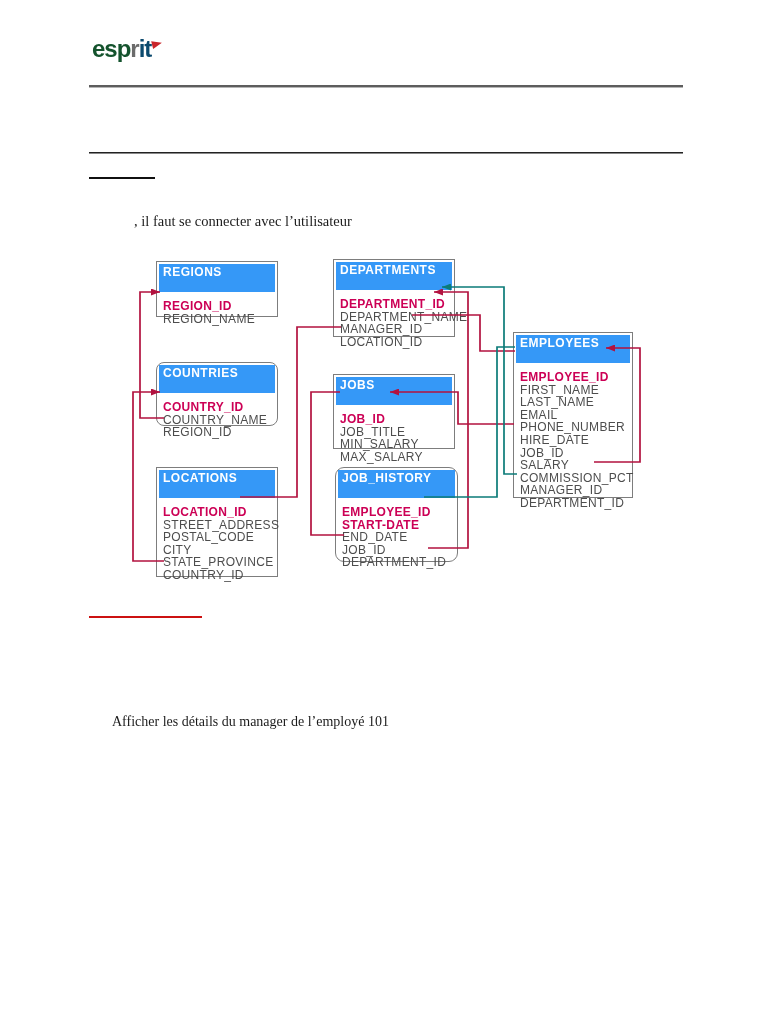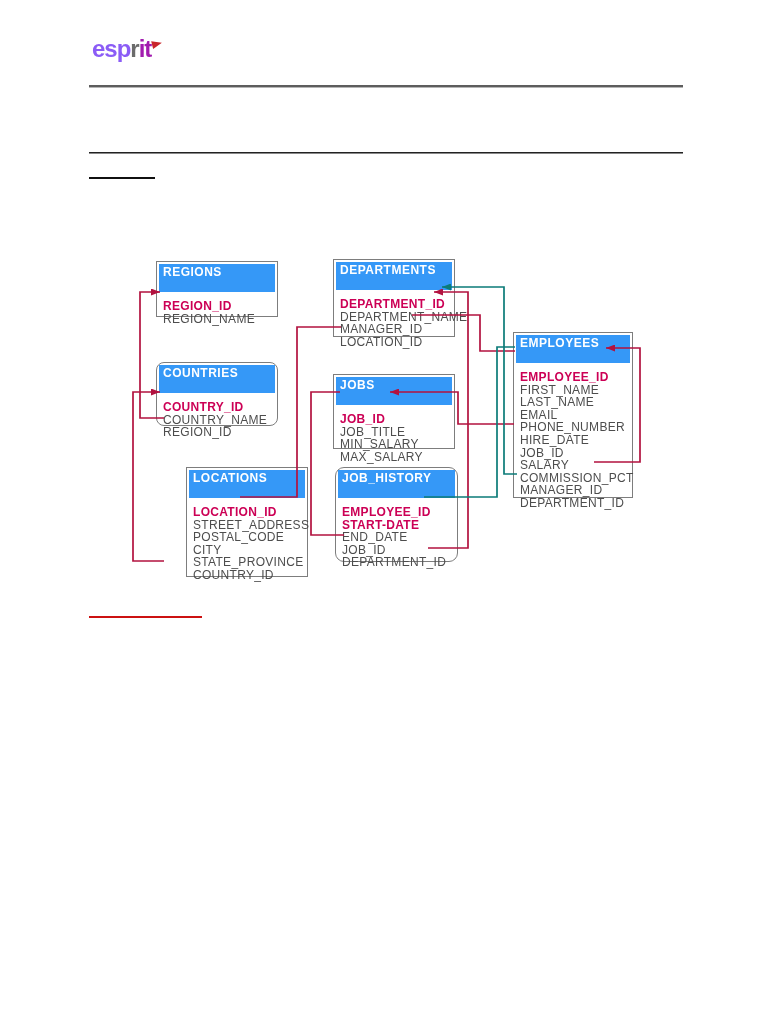--- a/index.html
+++ b/index.html
@@ -1,21 +1,21 @@
 <!DOCTYPE html>
 <html style="--hdr-bg: #3598f7; --hdr-text: #ffffff; --tbl-border: #7d7d7d; --fld-text: #4d4d4d; --pk-text: #cc0055; --rel-red: #b2123f; --rel-teal: #0b7b78; --red-line: #cc1111; --logo-arrow: #c9252b;"><head>
 <meta charset="utf-8">
 <style>
   html,body{margin:0;padding:0;background:#e8e8e8;}
   .page{position:relative;width:768px;height:1024px;background:#ffffff;overflow:hidden;
         font-family:"Liberation Sans",sans-serif;}
   
   .logo{position:absolute;left:92px;top:36px;font-weight:bold;font-size:24px;
         letter-spacing:-1px;line-height:26px;white-space:nowrap;}
-  .lg1{color:#8b5cf6;} .lg2{color:#6b6b6b;} .lg3{color:#a21caf;}
+  .lg1{color:#14532d;} .lg2{color:#6b6b6b;} .lg3{color:#0c4a6e;}
   .lg-arrow{display:inline-block;width:0;height:0;border-style:solid;
         border-width:4px 0 4px 10px;border-color:transparent transparent transparent var(--logo-arrow);
         position:relative;top:-9px;left:1px;transform:rotate(-14deg);}
   
   .rule{position:absolute;}
   .rule-top{left:89px;top:85px;width:594px;height:2px;background:#5d5d5d;border-bottom:1px solid #b5b5b5;}
   .rule-mid{left:89px;top:152px;width:594px;height:1px;background:#222;border-bottom:1px solid #888;}
   .rule-short{left:89px;top:177px;width:66px;height:2px;background:#101010;}
   .rule-red{left:89px;top:616px;width:113px;height:2px;background:var(--red-line);}
   
@@ -41,39 +41,40 @@
 <div class="page">
 
   <div class="logo">
     <span class="lg1">esp</span><span class="lg2">r</span><span class="lg3">it</span><span class="lg-arrow"></span>
   </div>
 
   <div class="rule rule-top"></div>
   <div class="rule rule-mid"></div>
   <div class="rule rule-short"></div>
 
+  <p class="para para1">, il faut se connecter avec l’utilisateur</p>
 
   <div id="diagram">
     <div id="diagram-tables">
         <div class="tbl" style="left: 156px; top: 261px; width: 122px; height: 56px;">
           <div class="tbl-hdr">REGIONS</div>
           <div class="tbl-fields">
             <div class="fld pk">REGION_ID</div>
             <div class="fld">REGION_NAME</div>
           </div>
         </div>
         <div class="tbl" style="left: 156px; top: 362px; width: 122px; height: 64px; border-radius: 8px;">
           <div class="tbl-hdr">COUNTRIES</div>
           <div class="tbl-fields">
             <div class="fld pk">COUNTRY_ID</div>
             <div class="fld">COUNTRY_NAME</div>
             <div class="fld">REGION_ID</div>
           </div>
         </div>
-        <div class="tbl" style="left: 156px; top: 467px; width: 122px; height: 110px; margin-left: 30px;">
+        <div class="tbl" style="left: 156px; top: 467px; width: 122px; height: 110px;">
           <div class="tbl-hdr">LOCATIONS</div>
           <div class="tbl-fields">
             <div class="fld pk">LOCATION_ID</div>
             <div class="fld">STREET_ADDRESS</div>
             <div class="fld">POSTAL_CODE</div>
             <div class="fld">CITY</div>
             <div class="fld">STATE_PROVINCE</div>
             <div class="fld">COUNTRY_ID</div>
           </div>
         </div>
@@ -139,14 +140,15 @@
         <polyline points="428,548 468,548 468,292 434,292" class="conn-red" marker-end="url(#arrow-red)"></polyline>
         <polyline points="412,315 480,315 480,351 515,351" class="conn-red"></polyline>
         <polyline points="594,462 640,462 640,348 606,348" class="conn-red" marker-end="url(#arrow-red)"></polyline>
         <polyline points="517,474 504,474 504,287 442,287" class="conn-teal" marker-end="url(#arrow-teal)"></polyline>
         <polyline points="424,497 497,497 497,347 515,347" class="conn-teal"></polyline>
       </svg>
   </div>
 
   <div class="rule rule-red"></div>
 
+  <p class="para para2">Afficher les détails du manager de l’employé 101</p>
 
 </div>
 
 </body></html>

